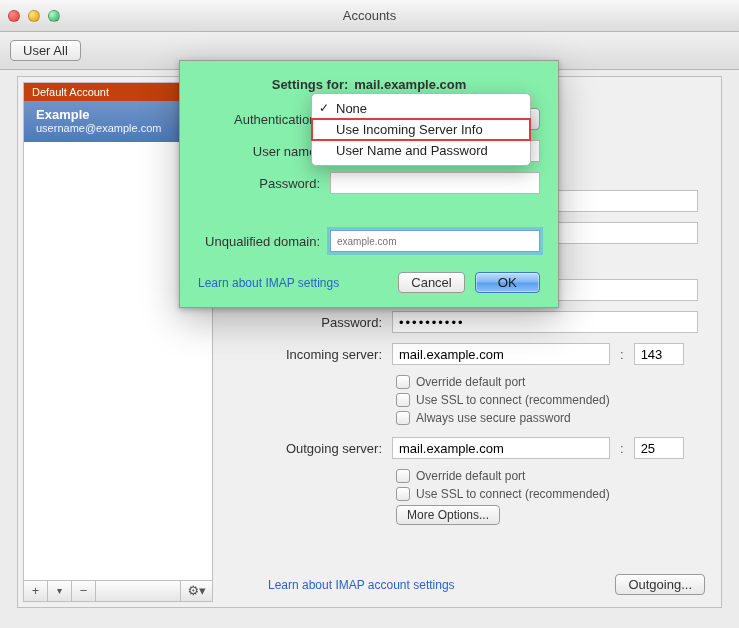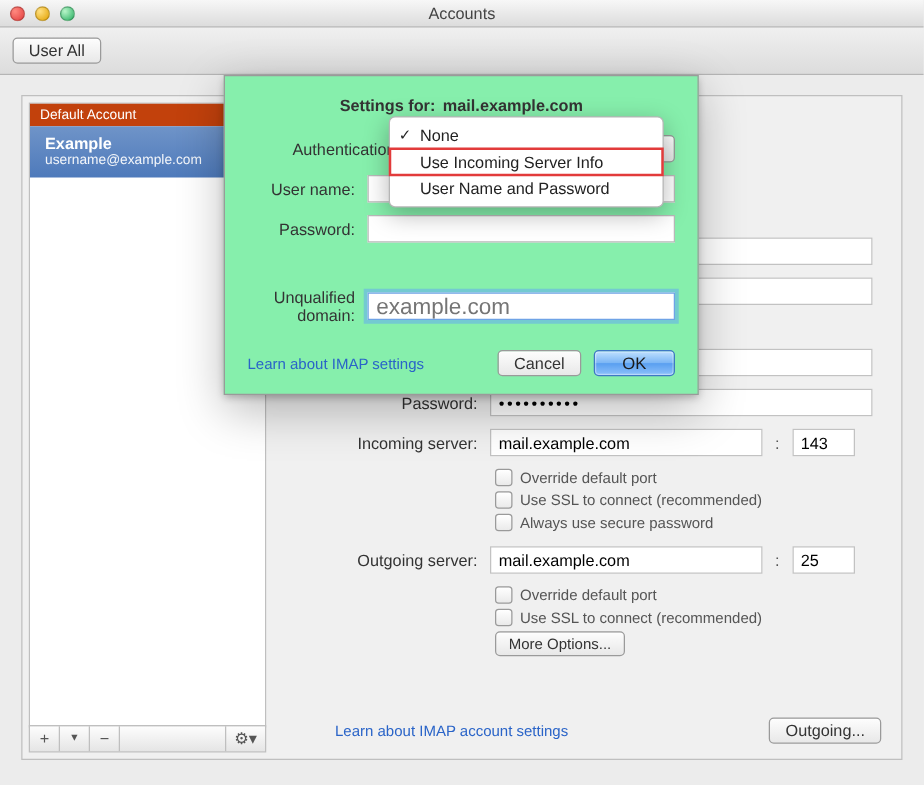--- a/index.html
+++ b/index.html
@@ -9,21 +9,21 @@
     font-size: 13px;
     color: #333;
     width: 739px;
     height: 628px;
     background: #ececec;
     overflow: hidden;
     position: relative;
   }
   
   .titlebar {
-    height: 22px;
+    height: 32px;
     background: linear-gradient(#f7f7f7, #dcdcdc);
     border-bottom: 1px solid #b5b5b5;
     display: flex;
     align-items: center;
     padding: 0 8px;
     position: relative;
   }
   .traffic-lights { display: flex; gap: 8px; }
   .tl { width: 12px; height: 12px; border-radius: 50%; border: 1px solid rgba(0,0,0,.2); }
   .tl.red { background: radial-gradient(circle at 30% 30%, #ff8a80, #e33e3e); }
@@ -146,21 +146,21 @@
     padding: 16px 18px 14px 18px;
   }
   .sheet-row {
     display: flex; align-items: center; gap: 10px; margin-bottom: 10px;
   }
   .sheet-label { width: 122px; text-align: right; font-size: 13px; color: #333; }
   .sheet-title-row { display: flex; justify-content: center; font-size: 13px; margin-bottom: 16px; gap: 6px; }
   .sheet-title-key { font-weight: bold; }
   .sheet-title-val { font-weight: bold; }
   .sheet-input {
-    flex: 1; height: 22px; border: 1px solid #b9b9b9; background: #fff; padding: 0 6px; font-size: 18px;
+    flex: 1; height: 22px; border: 1px solid #b9b9b9; background: #fff; padding: 0 6px; font-size: 10px;
   }
   .sheet-input.focus {
     border: 1px solid #6fa3e6;
     box-shadow: 0 0 0 3px rgba(94,158,255,.45);
   }
   .sheet-input.dim { color: #aaa; }
   .popup-anchor { position: relative; flex: 1; }
   .popup-btn {
     width: 100%; height: 22px;
     border: 1px solid #9a9a9a;

